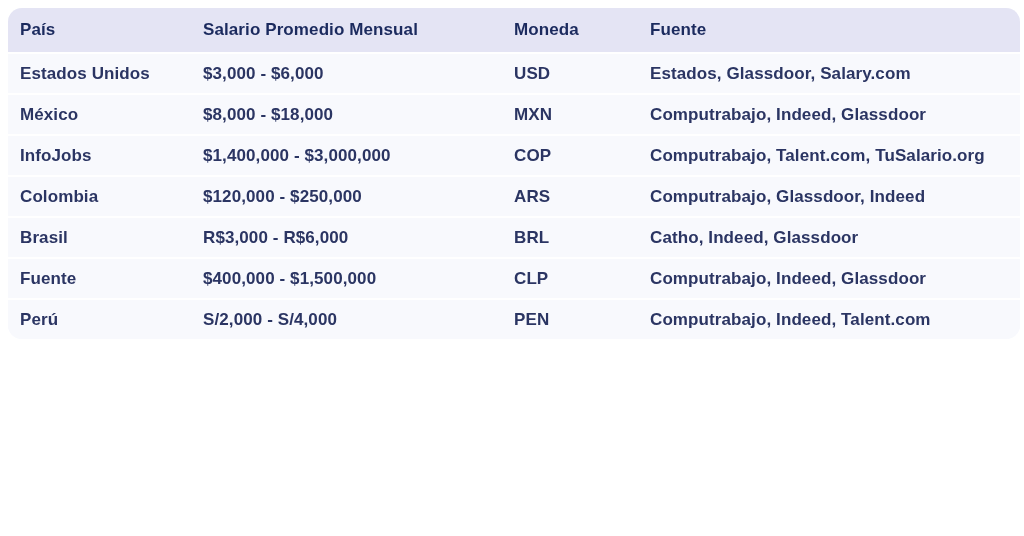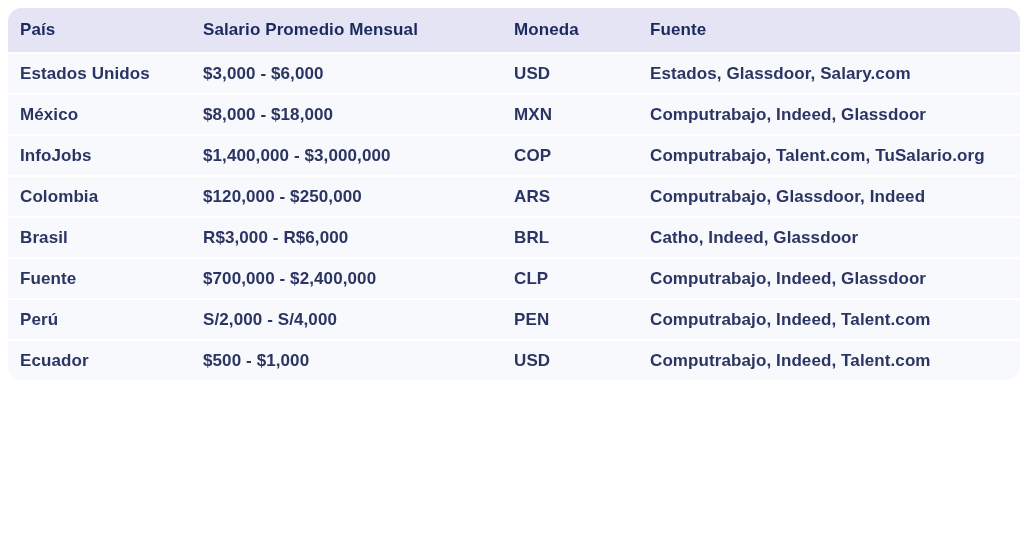--- a/index.html
+++ b/index.html
@@ -107,35 +107,29 @@
 
   <tr>
     <td>Brasil</td>
     <td>R$3,000 - R$6,000</td>
     <td>BRL</td>
     <td>Catho, Indeed, Glassdoor</td>
   </tr>
 
   <tr>
     <td>Fuente</td>
-    <td>$700,000 - $2,400,000</td>
+    <td>$400,000 - $1,500,000</td>
     <td>CLP</td>
     <td>Computrabajo, Indeed, Glassdoor</td>
   </tr>
 
   <tr>
     <td>Perú</td>
     <td>S/2,000 - S/4,000</td>
     <td>PEN</td>
     <td>Computrabajo, Indeed, Talent.com</td>
   </tr>
 
-  <tr>
-    <td>Ecuador</td>
-    <td>$500 - $1,000</td>
-    <td>USD</td>
-    <td>Computrabajo, Indeed, Talent.com</td>
-  </tr>
 
 
 </tbody>
   </table>
 </div>
 
 </body></html>

